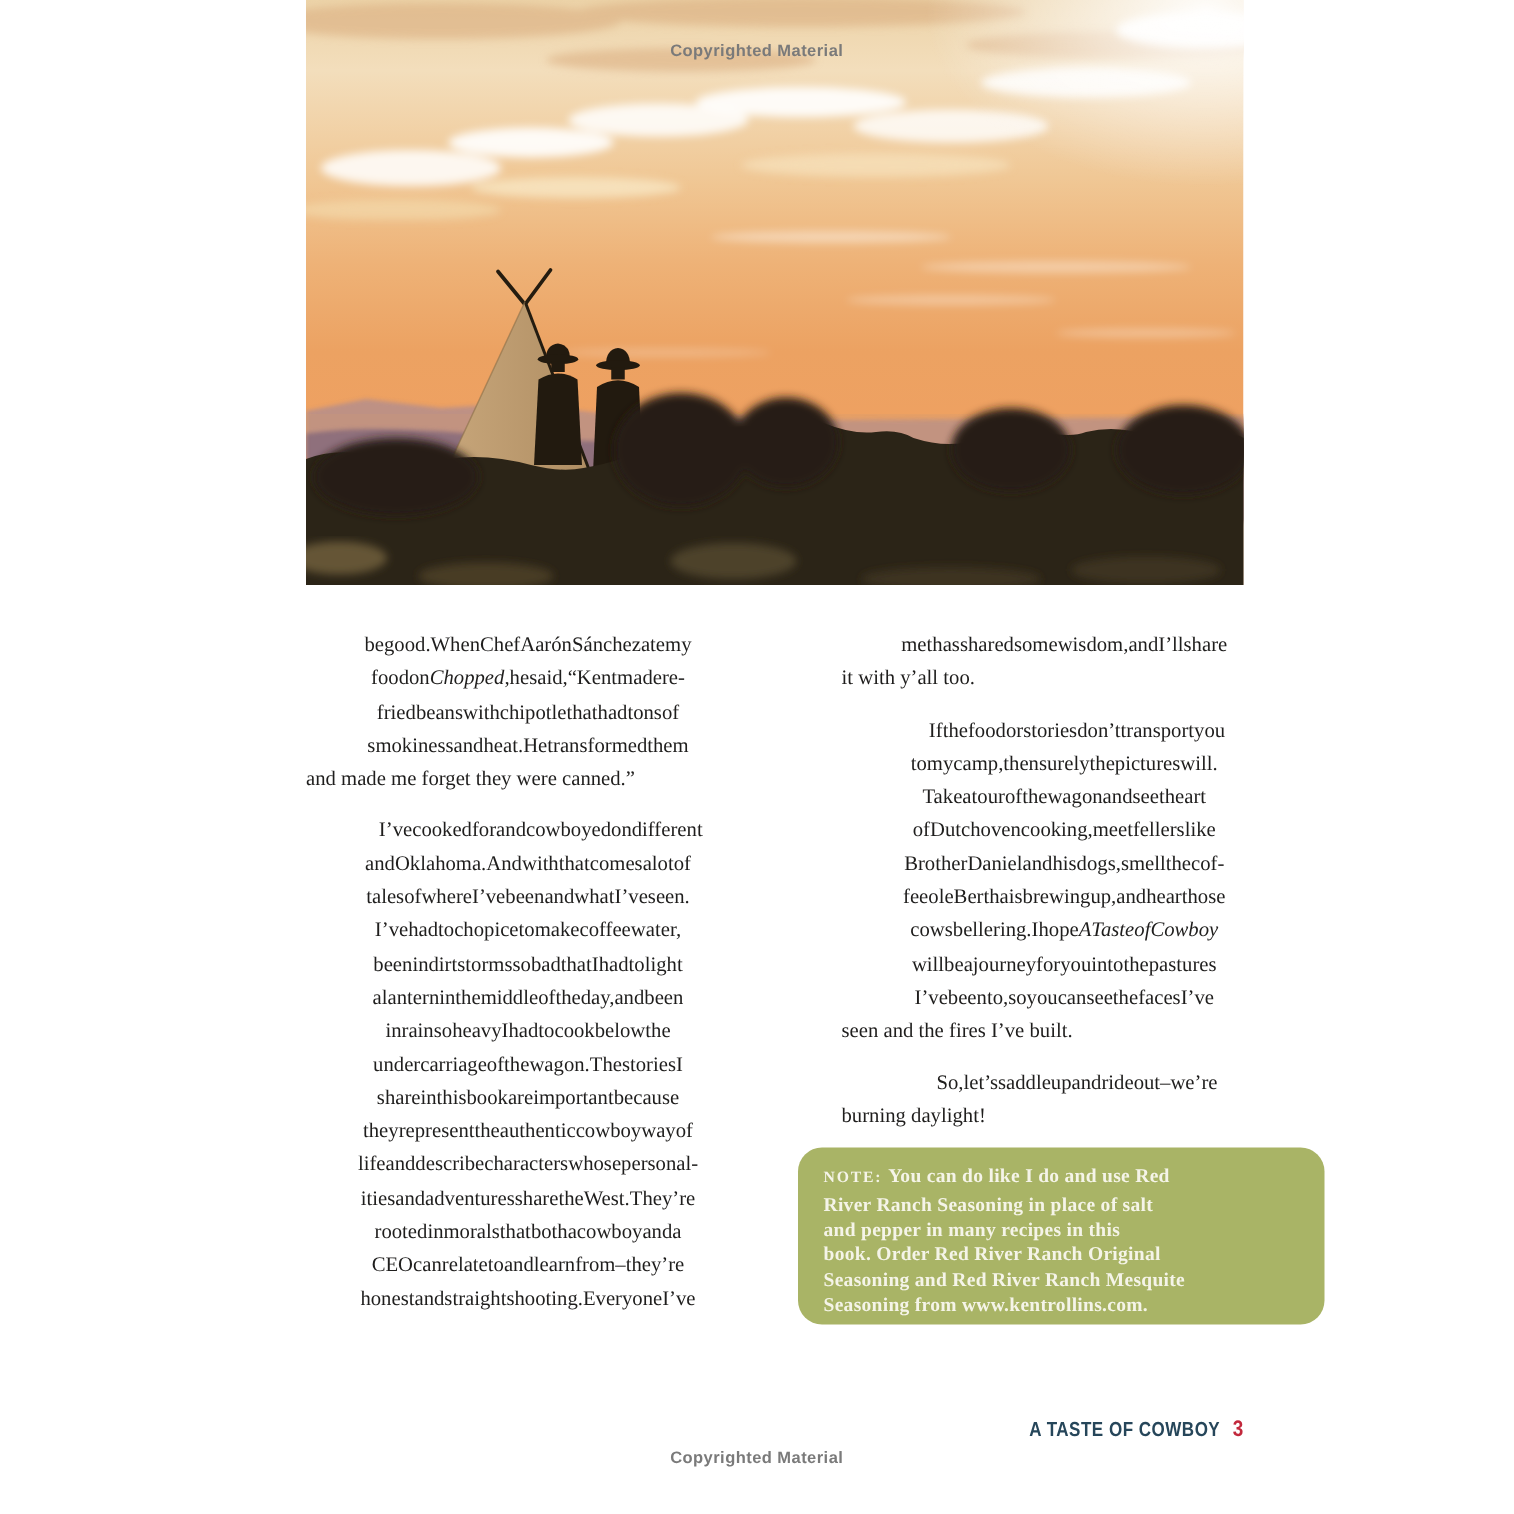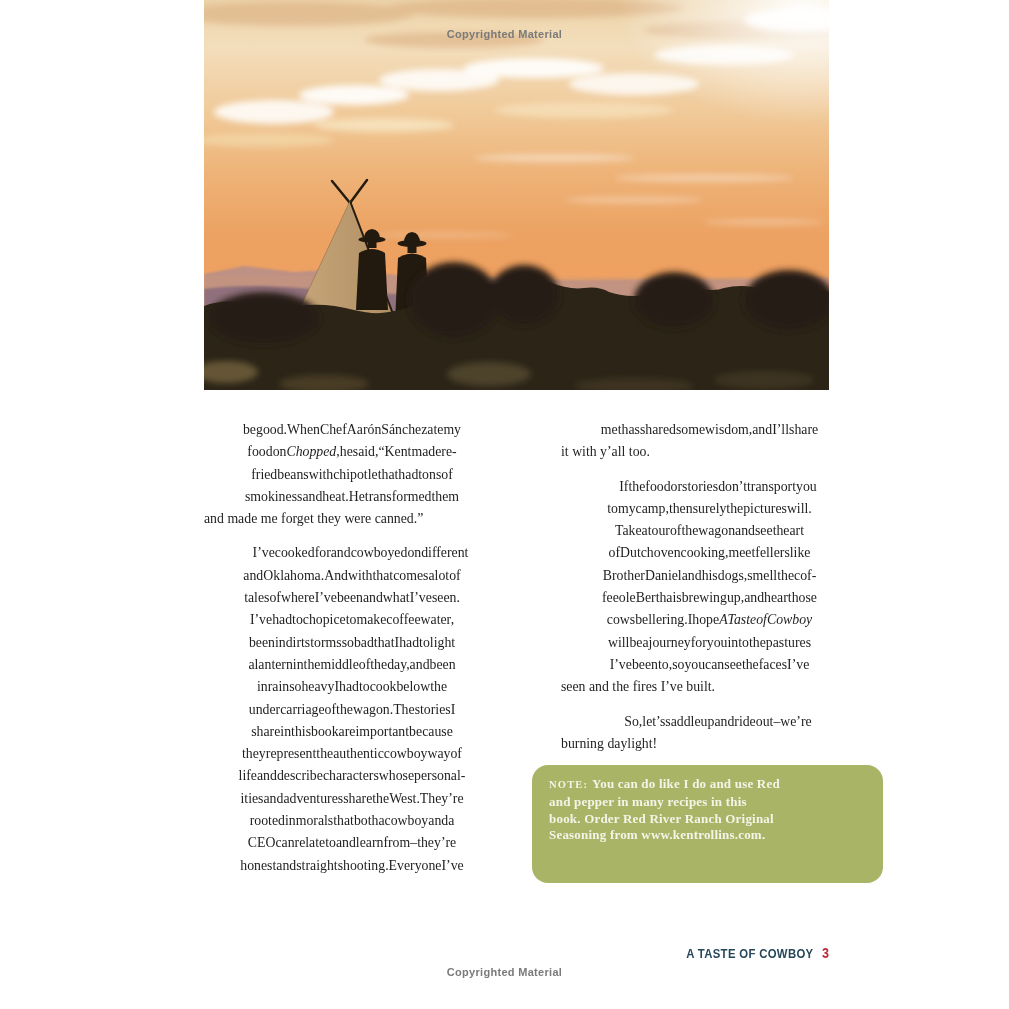--- a/index.html
+++ b/index.html
@@ -479,22 +479,24 @@
         <span><span>up</span></span>
         <span><span>and</span></span>
         <span><span>ride</span></span>
         <span><span>out–we’re</span></span>
       </div>
       <div class="line end"><span><span>burning</span></span> <span><span>daylight!</span></span></div>
     </div>
 
   <div class="note-box" id="note-box">
       <div class="note-line"><span class="note-label">NOTE: </span>You can do like I do and use Red</div>
+      <div class="note-line">River Ranch Seasoning in place of salt</div>
       <div class="note-line">and pepper in many recipes in this</div>
       <div class="note-line">book. Order Red River Ranch Original</div>
+      <div class="note-line">Seasoning and Red River Ranch Mesquite</div>
       <div class="note-line">Seasoning from www.kentrollins.com.</div>
     </div>
 
   <div class="footer">
     <span class="footer-title">A TASTE OF COWBOY</span><span class="footer-page">3</span>
   </div>
 
   <div class="copyright bottom">Copyrighted Material</div>
 </div>
 

